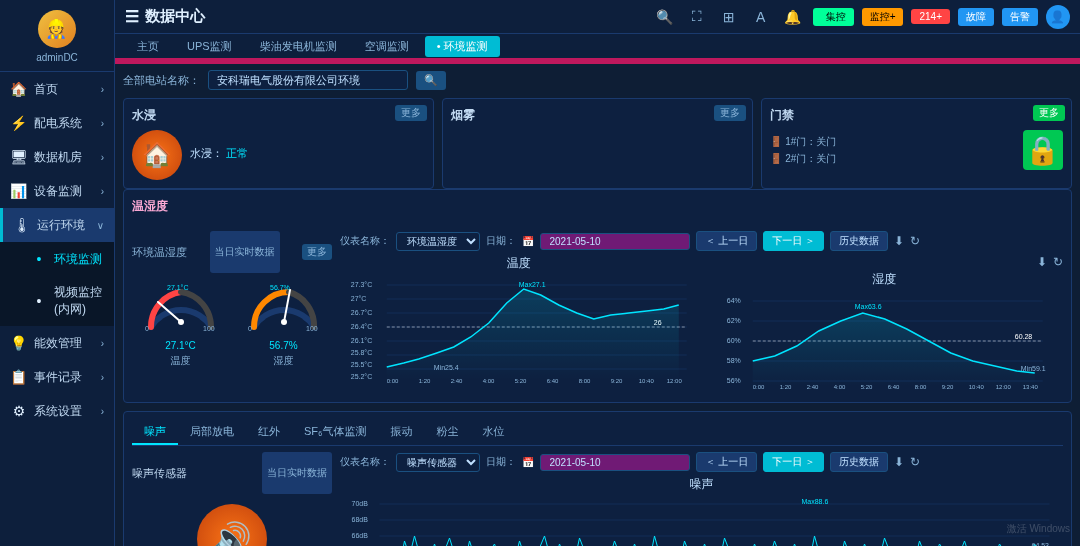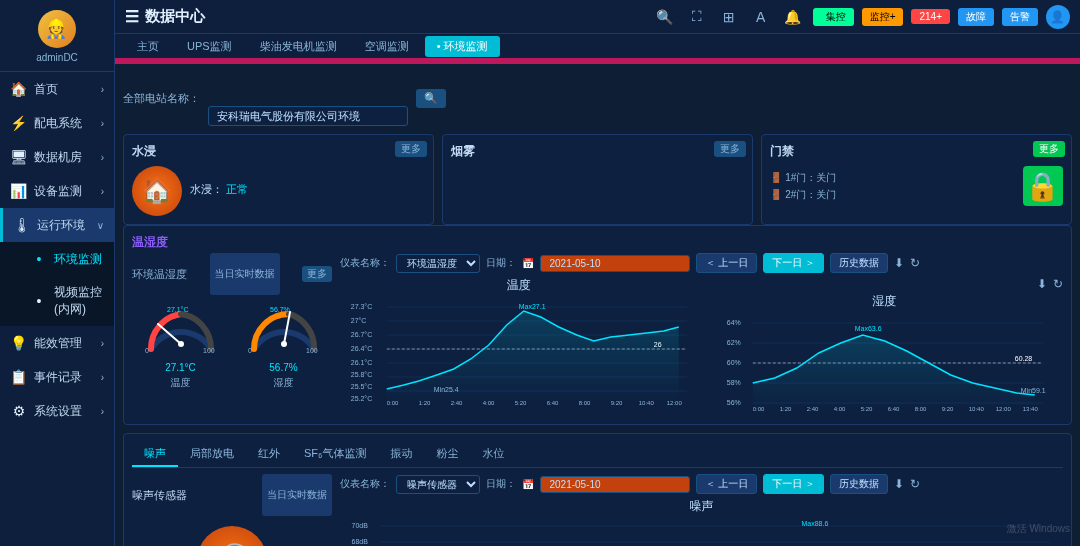--- a/index.html
+++ b/index.html
@@ -44,21 +44,21 @@
     .navtabs { height: 30px; background: #0d1f3c; display: flex; align-items: center; padding: 0 10px; gap: 4px; border-bottom: 6px solid #be185d; }
     .navtab { padding: 3px 12px; border-radius: 3px; font-size: 11px; cursor: pointer; color: #8ab4d8; }
     .navtab.current { background: #00bcd4; color: #fff; }
     
     
     .content { flex: 1; overflow-y: auto; padding: 6px 8px; background: #0e1e35; }
     
     
     .station-bar { display: flex; align-items: center; gap: 8px; margin-bottom: 8px; }
     .station-label { font-size: 11px; color: #8ab4d8; }
-    .station-input { background: #0d2040; border: 1px solid #1a5080; border-radius: 3px; color: #c0e0ff; padding: 3px 8px; font-size: 11px; width: 200px; margin-top: 36px; }
+    .station-input { background: #0d2040; border: 1px solid #1a5080; border-radius: 3px; color: #c0e0ff; padding: 3px 8px; font-size: 11px; width: 200px; }
     .station-search { background: #1a5080; border: none; border-radius: 3px; color: #fff; padding: 3px 8px; cursor: pointer; font-size: 11px; }
     
     
     .cards-row { display: flex; gap: 8px; }
     .card { background: #0d2040; border: 1px solid #1a3a6e; border-radius: 4px; flex: 1; padding: 8px; position: relative; }
     .card-title { font-size: 12px; color: #c0d8f0; font-weight: bold; margin-bottom: 6px; }
     .card-more { position: absolute; top: 6px; right: 6px; background: #1a5080; border: none; border-radius: 3px; color: #8ab4d8; padding: 1px 6px; font-size: 10px; cursor: pointer; }
     .card-more-green { background: #00c853; color: #fff; }
     .card-content { display: flex; align-items: center; gap: 8px; }
     .card-icon { width: 50px; height: 50px; border-radius: 50%; display: flex; align-items: center; justify-content: center; font-size: 24px; flex-shrink: 0; }
@@ -67,37 +67,37 @@
     .icon-green { background: #00c853; }
     .card-info { flex: 1; }
     .card-status { font-size: 11px; color: #c0e0ff; margin-bottom: 3px; }
     .smoke-grid { display: grid; grid-template-columns: 1fr 1fr; gap: 3px; }
     .smoke-item { font-size: 10px; color: #8ab4d8; }
     .door-grid { display: grid; grid-template-columns: 1fr; gap: 3px; }
     .door-item { font-size: 10px; color: #8ab4d8; display: flex; align-items: center; gap: 3px; }
     
     
     .section { background: #0d2040; border: 1px solid #1a3a6e; border-radius: 4px; padding: 8px; margin-bottom: 8px; }
-    .section-title { font-size: 12px; color: #8b5cf6; font-weight: bold; margin-bottom: 2px; }
+    .section-title { font-size: 12px; color: #f9a8d4; font-weight: bold; margin-bottom: 16px; }
     .temp-humi-layout { display: flex; gap: 8px; }
     .gauges-panel { width: 200px; flex-shrink: 0; }
     .gauges-panel-title { font-size: 11px; color: #8ab4d8; margin-bottom: 4px; display: flex; align-items: center; justify-content: space-between; }
     .tag-realtime { background: #1a3a6e; border-radius: 3px; padding: 14px 5px; font-size: 10px; color: #8ab4d8; }
     .tag-more { background: #1a5080; border-radius: 3px; padding: 1px 5px; font-size: 10px; color: #8ab4d8; cursor: pointer; }
     .gauges-container { display: flex; gap: 6px; }
     .gauge-wrap { text-align: center; flex: 1; }
     .gauge-label { font-size: 10px; color: #8ab4d8; margin-top: 3px; }
     .gauge-value { font-size: 10px; color: #00e5ff; }
     
     
     .chart-panel { flex: 1; }
     .chart-controls { display: flex; align-items: center; gap: 6px; margin-bottom: 4px; flex-wrap: wrap; }
     .ctrl-label { font-size: 10px; color: #8ab4d8; }
     .ctrl-select { background: #0d2040; border: 1px solid #1a5080; border-radius: 3px; color: #c0e0ff; padding: 2px 6px; font-size: 10px; }
-    .ctrl-date { background: #c2410c; border: 1px solid #1a5080; border-radius: 3px; color: #c0e0ff; padding: 2px 8px; font-size: 10px; }
+    .ctrl-date { background: #701a75; border: 1px solid #1a5080; border-radius: 3px; color: #c0e0ff; padding: 2px 8px; font-size: 10px; }
     .ctrl-btn { background: #1a3a6e; border: 1px solid #1a5080; border-radius: 3px; color: #c0e0ff; padding: 2px 8px; font-size: 10px; cursor: pointer; }
     .ctrl-btn.active { background: #00bcd4; border-color: #00bcd4; color: #fff; }
     .ctrl-icon { color: #8ab4d8; font-size: 12px; cursor: pointer; }
     .charts-row { display: flex; gap: 8px; }
     .chart-box { flex: 1; position: relative; }
     .chart-title { text-align: center; font-size: 12px; color: #c0e0ff; margin-bottom: 3px; }
     
     
     svg { overflow: visible; }
     

